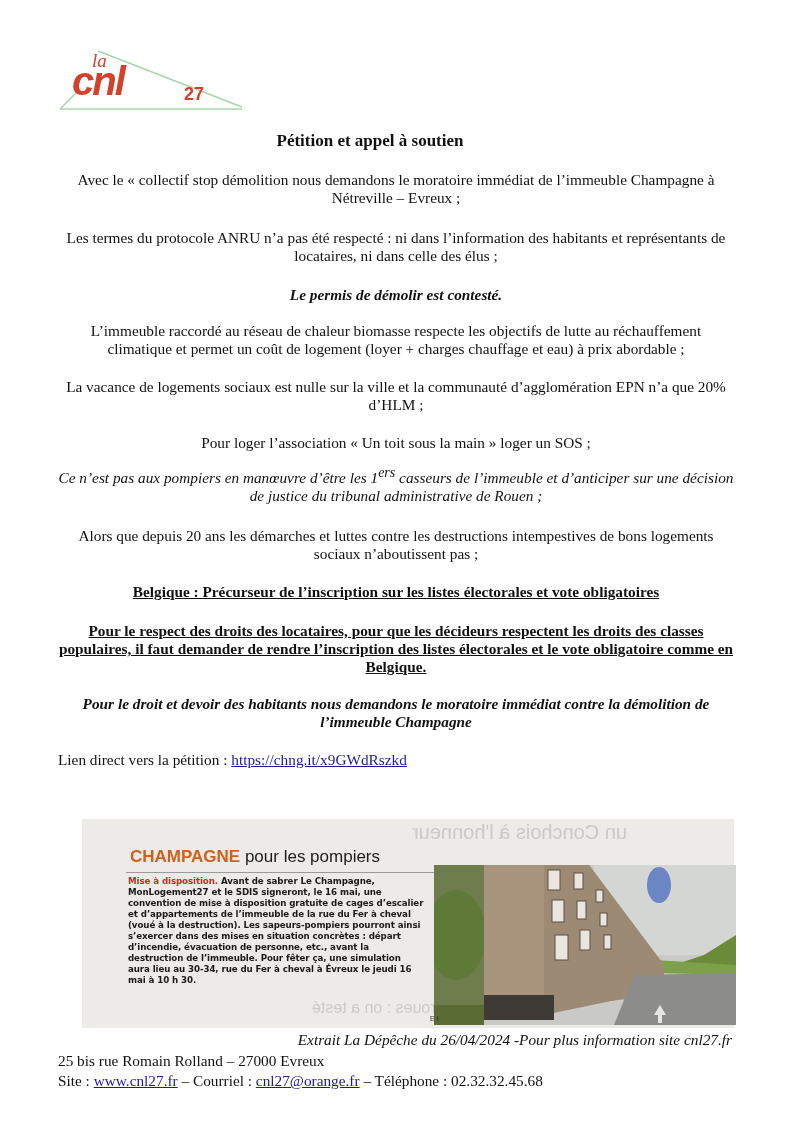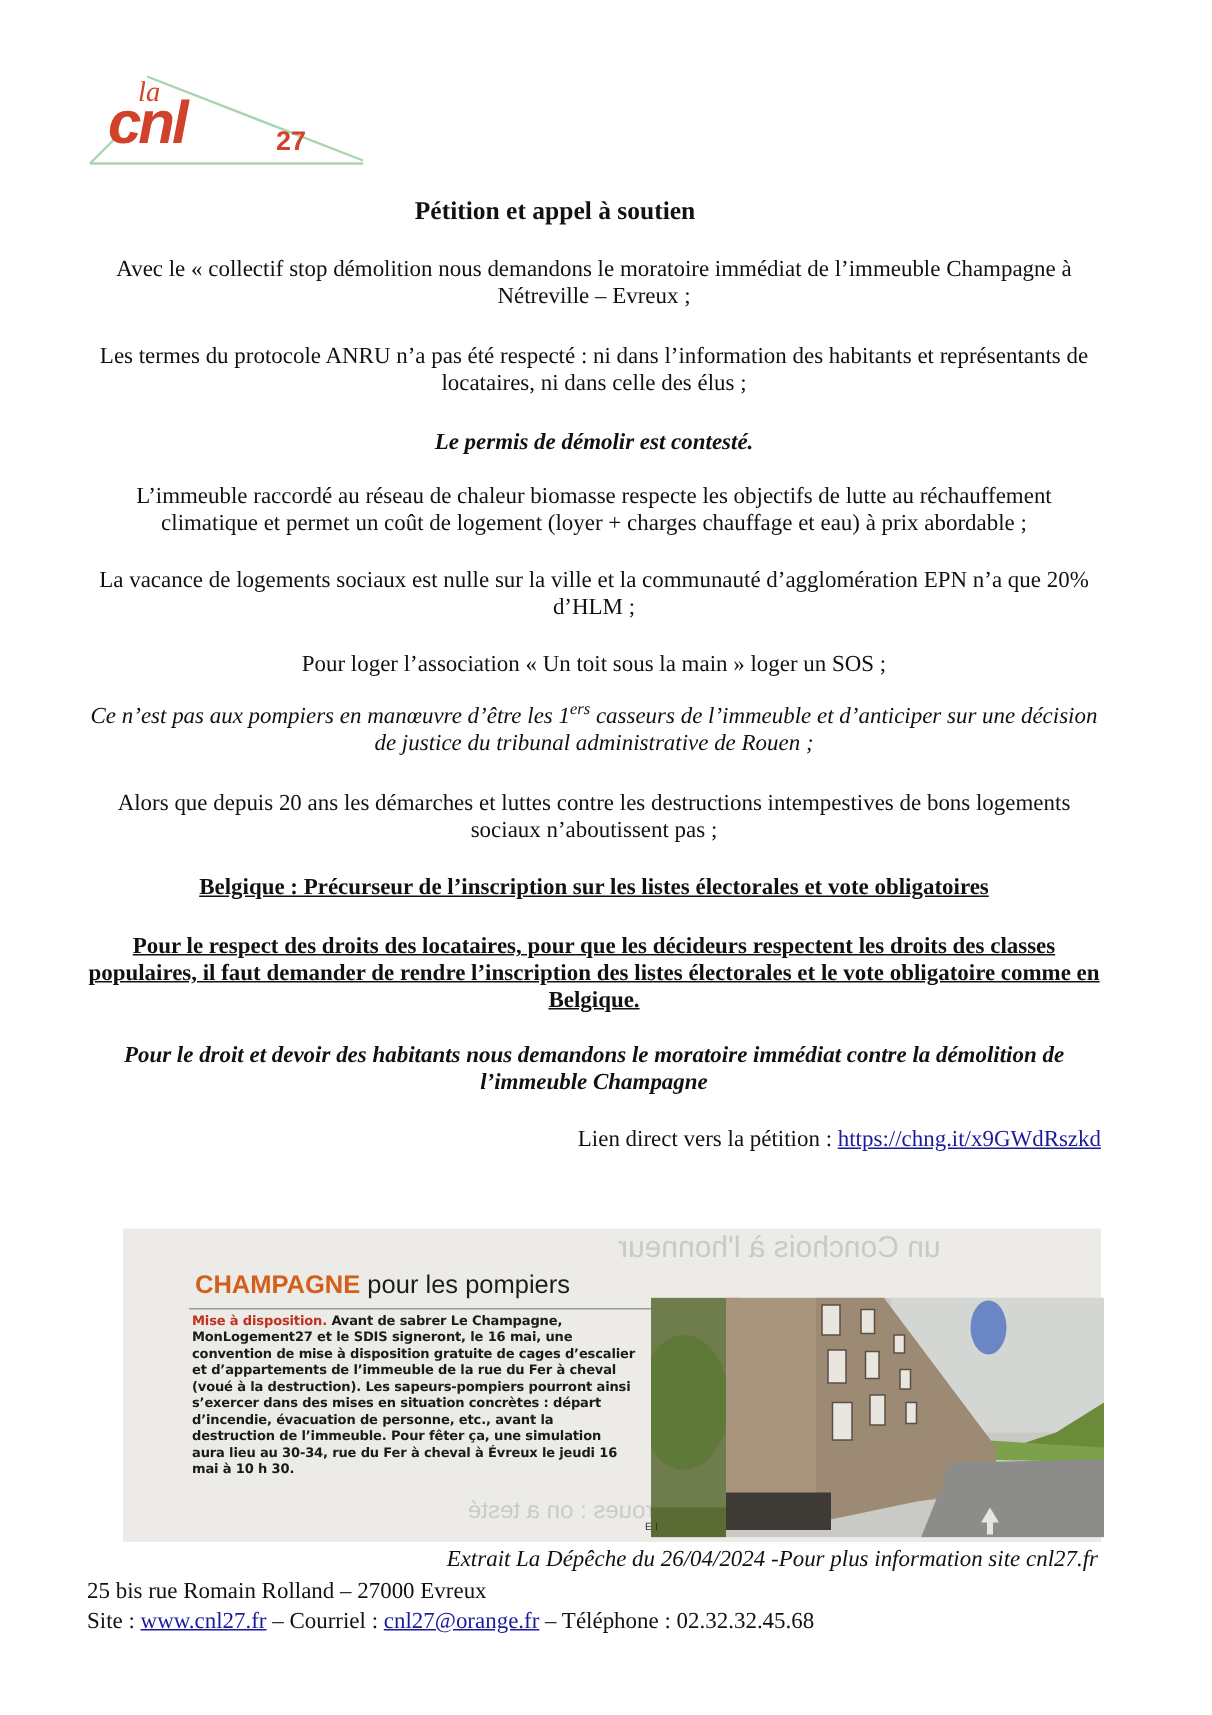--- a/index.html
+++ b/index.html
@@ -5,23 +5,23 @@
   html, body { margin: 0; padding: 0; background: #ffffff; }
   body { width: 808px; height: 1143px; position: relative; overflow: hidden;
          font-family: "Liberation Serif", "DejaVu Serif", serif; color: #111; }
   .logo { position: absolute; left: 56px; top: 45px; width: 190px; height: 70px; }
   .title { position: absolute; top: 131px; left: 0; width: 740px; text-align: center;
            font-weight: bold; font-size: 17px; }
   .p { position: absolute; left: 58px; width: 676px; text-align: center; font-size: 15.3px; line-height: 18px; }
   .b { font-weight: bold; }
   .i { font-style: italic; }
   .u { text-decoration: underline; }
-  sup { font-size: 11px; line-height: 0; vertical-align: 6px; }
+  sup { font-size: 14px; line-height: 0; vertical-align: 6px; }
   a.link { color: #1a1a9a; text-decoration: underline; }
-  .left { text-align: right; }
+  .left { text-align: left; }
 
   .clip { position: absolute; left: 82px; top: 819px; width: 652px; height: 209px;
           background: #ecebe7; }
   .clip .ghost1 { position: absolute; left: 330px; top: 2px; font-family: "Liberation Sans", sans-serif;
           font-size: 20px; color: #c9c9c6; transform: scaleX(-1); }
   .clip .ghost3 { position: absolute; left: 230px; top: 180px; font-family: "Liberation Sans", sans-serif;
           font-size: 16px; color: #cacac7; transform: scaleX(-1); }
   .clip .rule { position: absolute; left: 44px; top: 53px; width: 600px; height: 1px; background: #9a9a98; }
   .headline { position: absolute; left: 48px; top: 28px; font-family: "Liberation Sans", sans-serif;
               font-size: 17px; white-space: nowrap; color: #1c1c1c; }

